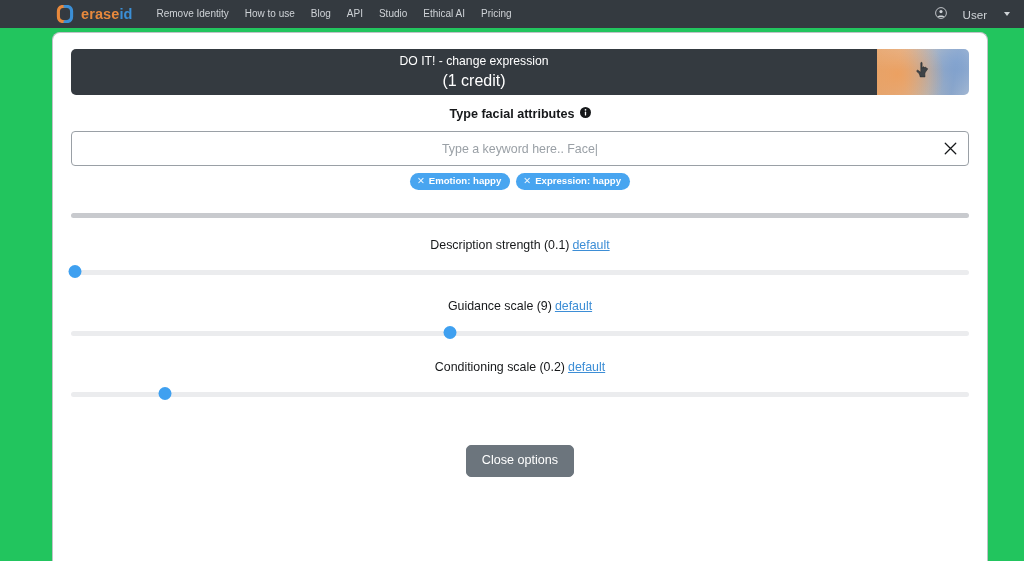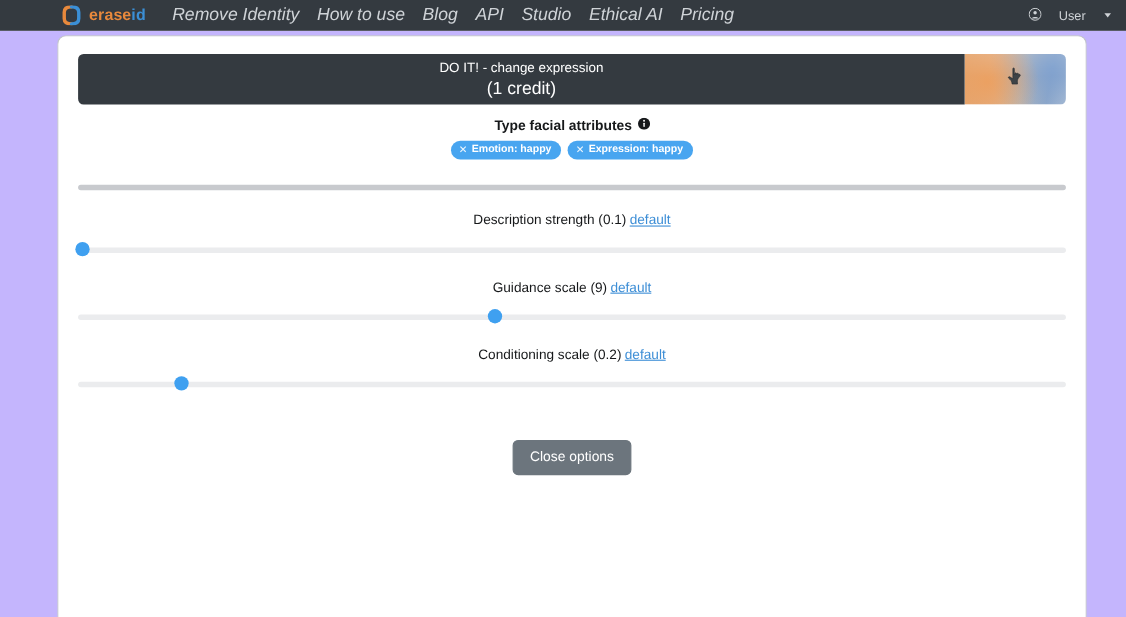--- a/index.html
+++ b/index.html
@@ -50,26 +50,25 @@
   .brand-text .id    { color: #3b8fd6; }
 
   .nav-links {
     display: flex;
     align-items: center;
     gap: 0;
     flex: 1 1 auto;
   }
   .nav-link {
     color: #cfd3d7;
-    font-size: 16px;
+    font-size: 10px;
     text-decoration: none;
     padding: 3px 8px;
     white-space: nowrap;
     line-height: 1;
-    font-style: italic;
   }
 
   .nav-right {
     display: flex;
     align-items: center;
     gap: 16px;
     color: #cfd3d7;
     font-size: 11.6px;
     white-space: nowrap;
     cursor: pointer;
@@ -83,21 +82,21 @@
     margin-left: 1px;
     display: inline-block;
   }
 
   
   .page {
     position: absolute;
     top: 28px; left: 0;
     width: 1024px;
     height: 533px;
-    background: #c4b5fd;
+    background: #22c55e;
   }
 
   .card {
     position: absolute;
     left: 52px;
     top: 4px;
     width: 936px;
     height: 560px;
     background: #ffffff;
     border: 1px solid #bfc3c7;
@@ -377,20 +376,28 @@
       <span>Type facial attributes</span>
       <span class="info-icon">
         <svg width="11" height="11" viewBox="0 0 12 12" aria-hidden="true">
           <circle cx="6" cy="6" r="6" fill="#16181a"></circle>
           <rect x="5.3" y="5" width="1.4" height="4.2" rx=".6" fill="#ffffff"></rect>
           <circle cx="6" cy="3.1" r=".95" fill="#ffffff"></circle>
         </svg>
       </span>
     </div>
 
+    <div class="keyword-wrap">
+      <input class="keyword-input" type="text" placeholder="Type a keyword here.. Face|" style="">
+      <span class="keyword-clear">
+        <svg width="15" height="15" viewBox="0 0 16 16" aria-hidden="true">
+          <path d="M2.4 2.4 L13.6 13.6 M13.6 2.4 L2.4 13.6" stroke="#16181a" stroke-width="1.35" stroke-linecap="round"></path>
+        </svg>
+      </span>
+    </div>
 
     <div class="chips">
       <span class="chip">
         <span class="chip-x">✕</span>
         <span>Emotion: happy</span>
       </span>
       <span class="chip">
         <span class="chip-x">✕</span>
         <span>Expression: happy</span>
       </span>

